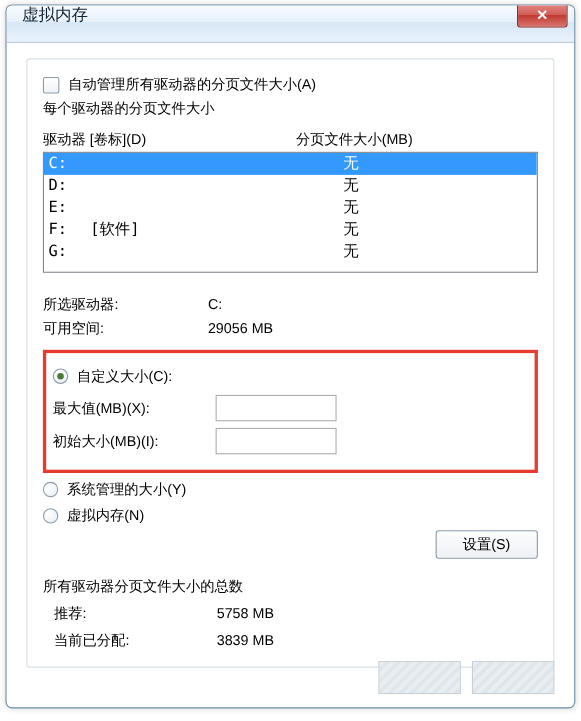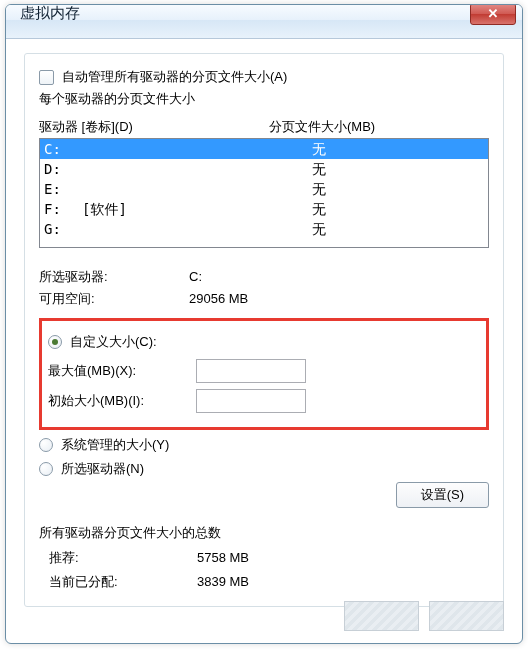--- a/index.html
+++ b/index.html
@@ -255,21 +255,21 @@
       </div>
 
       <div class="below-box">
         <div class="radio-row">
           <div class="radio"></div>
           <span>系统管理的大小(Y)</span>
         </div>
         <div class="radio-row" style="justify-content: space-between;">
           <div style="display:flex;align-items:center;">
             <div class="radio"></div>
-            <span>所选驱动器(N)</span>
+            <span>虚拟内存(N)</span>
           </div>
         </div>
         <div class="set-row">
           <div class="btn">
             <span>设置(S)</span>
           </div>
         </div>
       </div>
 
       <div class="total-heading">所有驱动器分页文件大小的总数</div>

